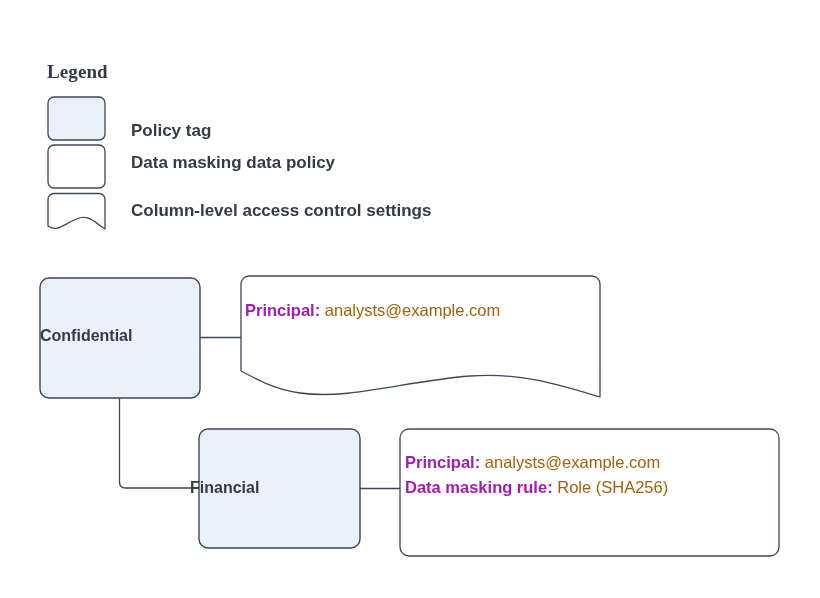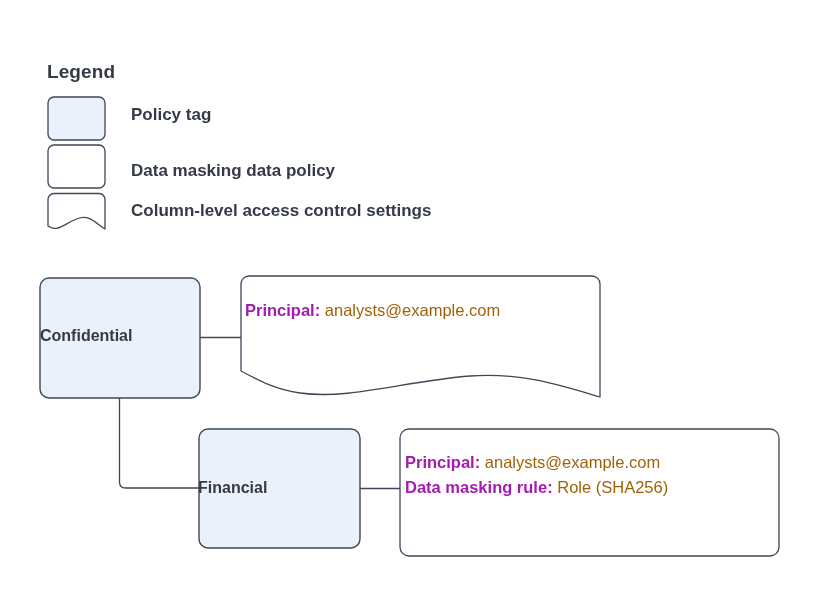--- a/index.html
+++ b/index.html
@@ -27,48 +27,49 @@
 
   
   #legend-title {
     position: absolute;
     left: 47px;
     top: 61px;
     font-size: 19px;
     font-weight: bold;
     letter-spacing: 0.1px;
     color: #343a46;
+    font-family: Liberation Serif, serif;
   }
   .legend-label {
     position: absolute;
     left: 131px;
     font-size: 17px;
     font-weight: bold;
     color: #343a46;
     white-space: nowrap;
   }
-  #legend-label-0 { top: 105px; }
-  #legend-label-1 { top: 161px; }
+  #legend-label-0 { top: 121px; }
+  #legend-label-1 { top: 153px; }
   #legend-label-2 { top: 201px; }
 
   
   .node-label {
     position: absolute;
     font-size: 16px;
     font-weight: bold;
     color: #343a46;
     white-space: nowrap;
   }
   #label-confidential {
     left: 40px;
     top: 327px;
     width: 160px;
   }
   #label-financial {
-    left: 198px;
+    left: 190px;
     top: 479px;
     width: 161px;
   }
 
   
   .detail-block {
     position: absolute;
     font-size: 16.5px;
     line-height: 25px;
     color: #4a5160;

